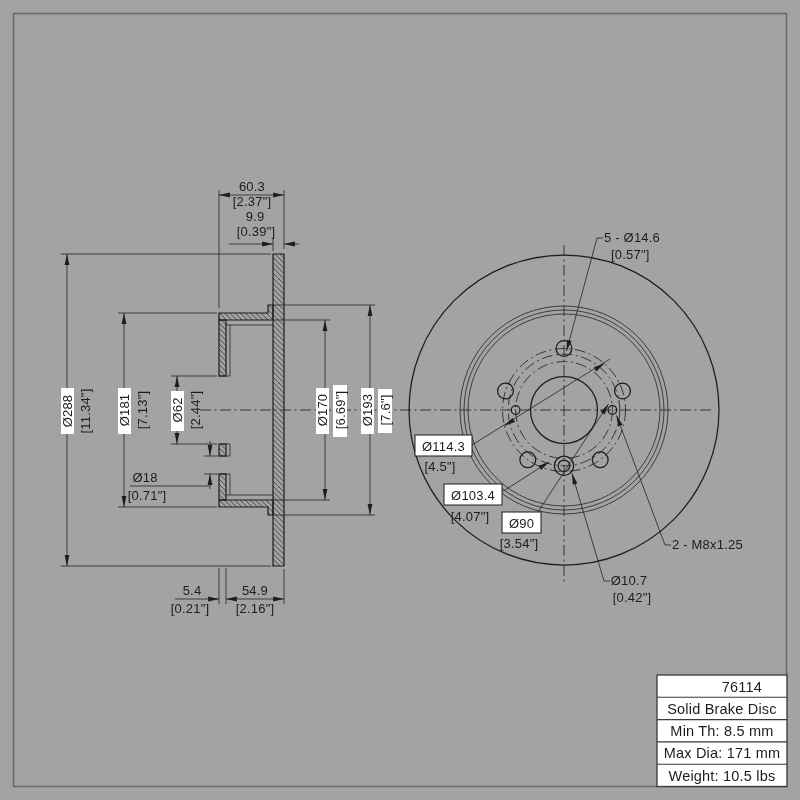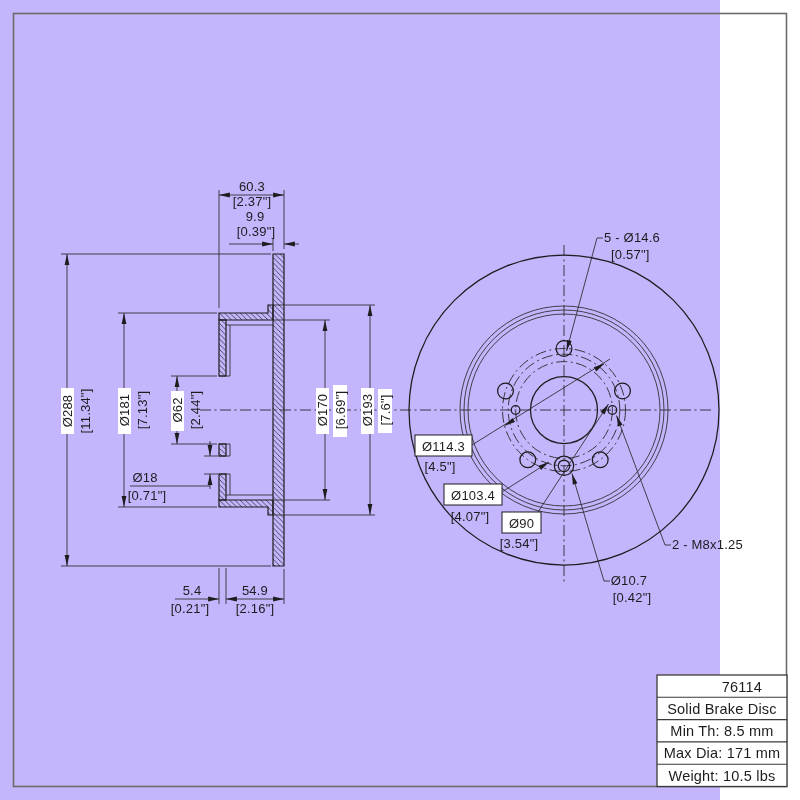--- a/index.html
+++ b/index.html
@@ -1,16 +1,16 @@
 <!DOCTYPE html>
 <html><head>
 <meta charset="utf-8">
 <style>
   html,body{margin:0;padding:0;background:#fff;}
-  .page{position:relative;width:720px;height:800px;background:#c4b5fd;
+  .page{position:relative;width:800px;height:800px;background:#a3a3a3;
         font-family:"Liberation Sans","DejaVu Sans",sans-serif;}
   svg{position:absolute;left:0;top:0;}
   text{fill:#1d1d1d;}
   .dimtxt{font-size:13px;letter-spacing:.2px;}
   .ttltxt{font-size:14.5px;letter-spacing:.2px;}
   .thin{stroke:#2a2a2a;stroke-width:.85;fill:none;}
   .edge{stroke:#1d1d1d;stroke-width:1.25;fill:none;}
   .cl{stroke:#2a2a2a;stroke-width:.9;fill:none;stroke-dasharray:11 3.5 2 3.5;}
   .hatched{fill:url(#hatch);stroke:#1d1d1d;stroke-width:1.2;}
   .lblbox{fill:#ffffff;stroke:#1d1d1d;stroke-width:1;}

